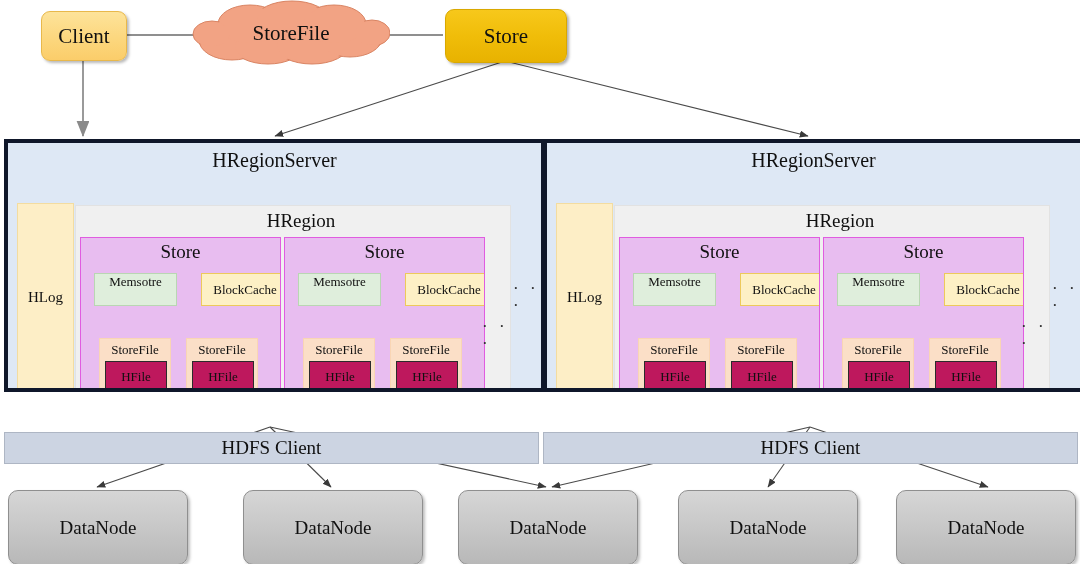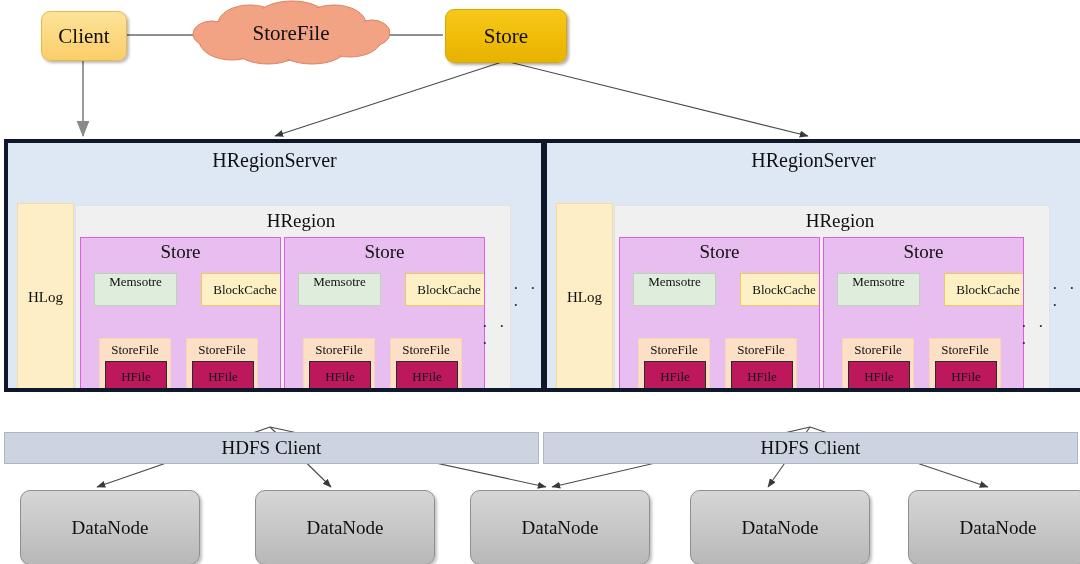--- a/index.html
+++ b/index.html
@@ -121,21 +121,20 @@
 
   
   .datanode{
     position:absolute;top:490px;width:178px;height:73px;
     border-radius:10px;
     background:linear-gradient(180deg,#d6d6d6 0%,#c9c9c9 45%,#b8b8b8 100%);
     border:1px solid #8f8f8f;
     box-shadow:2px 2px 3px rgba(0,0,0,.25);
     display:flex;align-items:center;justify-content:center;
     font-size:19px;
-    margin-left:12px;
   }
 </style>
 </head>
 <body>
 
 <div id="canvas">
 
   <svg class="wires" viewBox="0 0 1080 564">
     <defs>
       <marker id="ah" markerWidth="9" markerHeight="9" refX="7.5" refY="3.2" orient="auto" markerUnits="strokeWidth">

